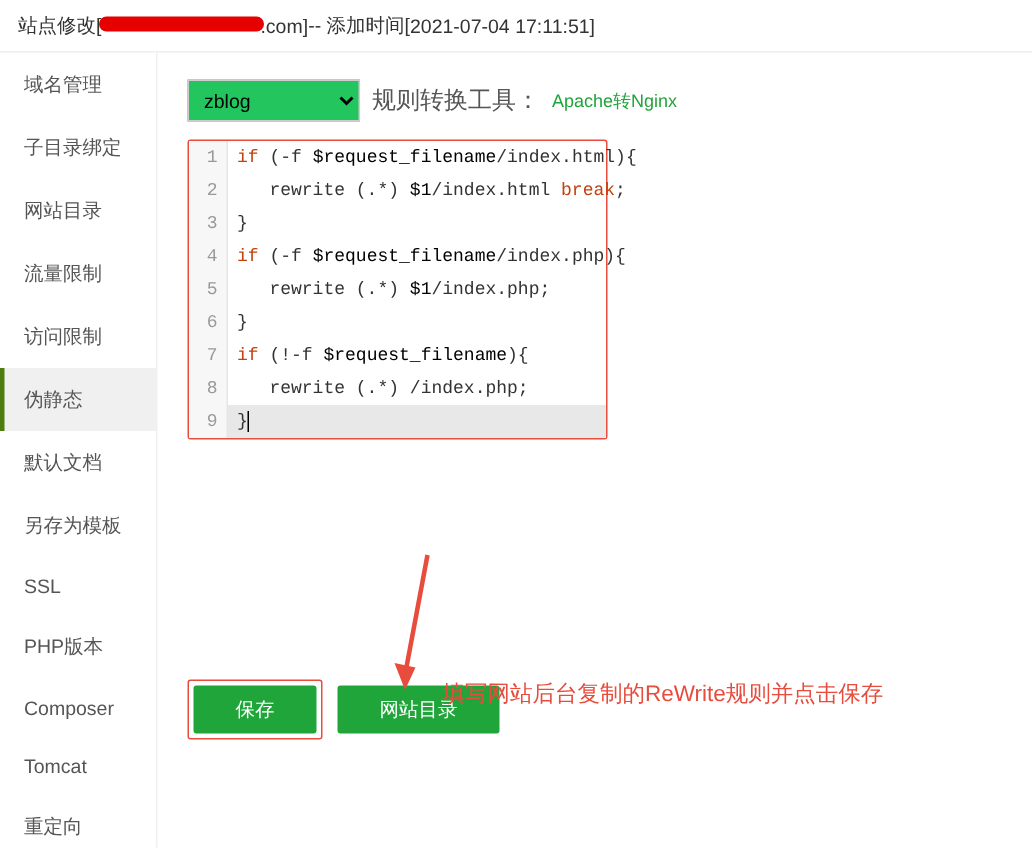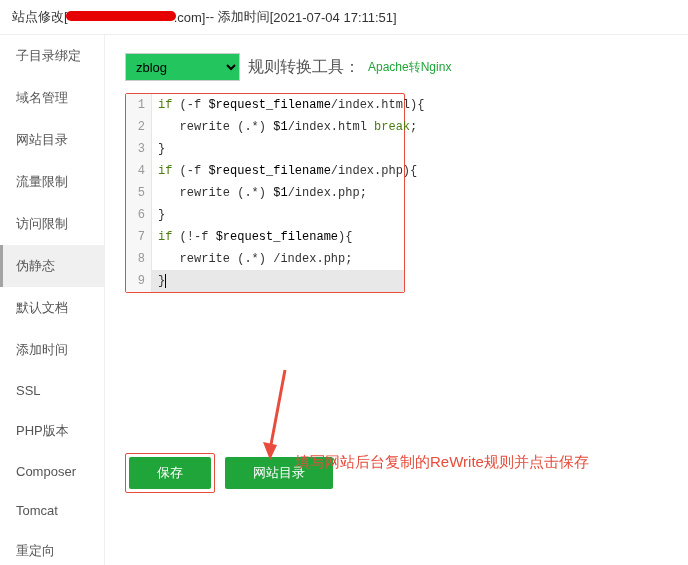--- a/index.html
+++ b/index.html
@@ -2,33 +2,33 @@
 <html><head>
   <meta charset="utf-8">
   <style>
     * { margin: 0; padding: 0; box-sizing: border-box; }
     body { font-family: "Microsoft YaHei", Arial, sans-serif; font-size: 13px; color: #333; background: #fff; width: 688px; height: 565px; overflow: hidden; }
     .header { padding: 8px 12px; border-bottom: 1px solid #eee; font-size: 13px; display: flex; align-items: center; }
     .header-redact { display: inline-block; width: 110px; height: 10px; background: #e60000; border-radius: 5px; margin: 0 -2px; position: relative; top: -1px; }
     .layout { display: flex; height: calc(100% - 34px); }
     .sidebar { width: 105px; background: #fff; border-right: 1px solid #f0f0f0; overflow-y: auto; }
     .sidebar-item { padding: 12px 16px; cursor: pointer; font-size: 13px; color: #555; }
-    .sidebar-item.active { background: #f0f0f0; border-left: 3px solid #a3a3a3; padding-left: 13px; }
+    .sidebar-item.active { background: #f0f0f0; border-left: 3px solid #4d7c0f; padding-left: 13px; }
     .main { flex: 1; padding: 18px 20px; overflow-y: auto; position: relative; }
     .toolbar-row { display: flex; align-items: center; gap: 8px; margin-bottom: 12px; }
     .select { height: 28px; border: 1px solid #ccc; padding: 0 6px; font-size: 13px; min-width: 115px; background: #22c55e; }
     .tool-label { font-size: 16px; color: #555; }
     .tool-link { color: #20a53a; font-size: 12px; text-decoration: none; }
     .editor-wrap { border: 1.5px solid #e74c3c; border-radius: 2px; width: 280px; }
     .code-editor { font-family: Consolas, "Courier New", monospace; font-size: 12px; }
     .code-line { display: flex; min-height: 22px; line-height: 22px; }
     .gutter { width: 26px; text-align: right; padding-right: 6px; color: #999; background: #f7f7f7; border-right: 1px solid #e6e6e6; user-select: none; flex-shrink: 0; }
     .line-content { padding: 0 6px; white-space: pre; flex: 1; }
     .line-content.highlight { background: #e8e8e8; }
-    .kw { color: #4d7c0f; }
+    .kw { color: #c2410c; }
     .var { color: #000000; }
     .pln { color: #333; }
     .cursor { display: inline-block; width: 1px; height: 14px; background: #000; vertical-align: middle; }
     .annotation-arrow { position: absolute; left: 155px; top: 330px; pointer-events: none; }
     .annotation-text { position: absolute; left: 190px; top: 388px; color: #e74c3c; font-size: 15px; font-weight: 500; pointer-events: none; margin-top: 30px; }
     .btn-row { margin-top: 160px; display: flex; gap: 10px; align-items: center; }
     .btn { border: none; color: #fff; padding: 7px 28px; font-size: 13px; cursor: pointer; border-radius: 2px; }
     .btn-save { background: #20a53a; }
     .btn-save-wrap { border: 1.5px solid #e74c3c; padding: 3px; display: inline-block; border-radius: 2px; }
     .btn-tmpl { background: #20a53a; }
@@ -42,28 +42,28 @@
   <span>站点修改[</span>
     <span class="header-redact"></span>
     <span>.com]</span>
     <span> -- 添加时间[</span>
     <span>2021-07-04 17:11:51</span>
     <span>]</span>
 </div>
 
 <div class="layout">
   <div class="sidebar" id="sidebar">
+      <div class="sidebar-item">域名管理</div>
       <div class="sidebar-item">子目录绑定</div>
-      <div class="sidebar-item">域名管理</div>
       <div class="sidebar-item">网站目录</div>
       <div class="sidebar-item">流量限制</div>
       <div class="sidebar-item">访问限制</div>
       <div class="sidebar-item active">伪静态</div>
       <div class="sidebar-item">默认文档</div>
-      <div class="sidebar-item">添加时间</div>
+      <div class="sidebar-item">另存为模板</div>
       <div class="sidebar-item">SSL</div>
       <div class="sidebar-item">PHP版本</div>
       <div class="sidebar-item">Composer</div>
       <div class="sidebar-item">Tomcat</div>
       <div class="sidebar-item">重定向</div>
     </div>
 
   <div class="main">
     <div class="toolbar-row">
       <select class="select">

